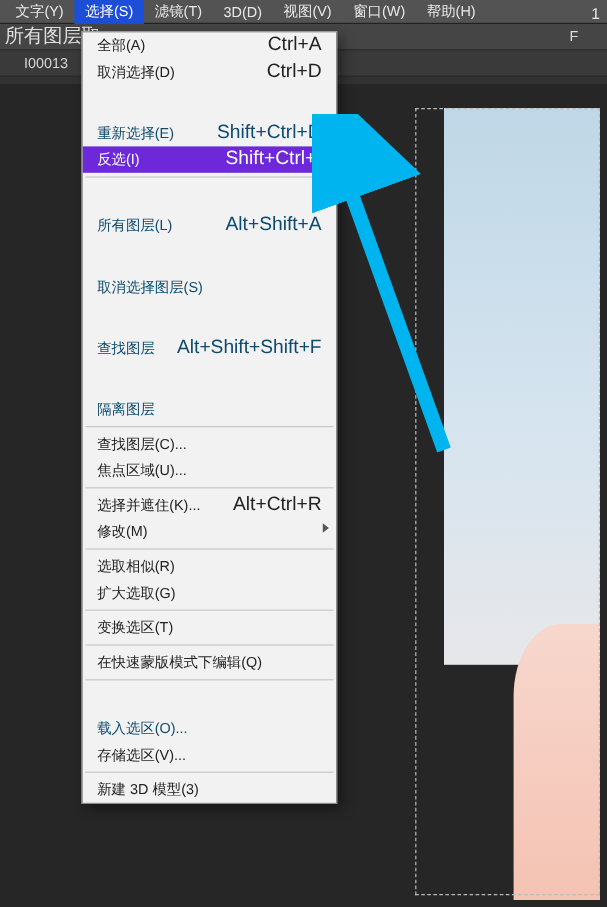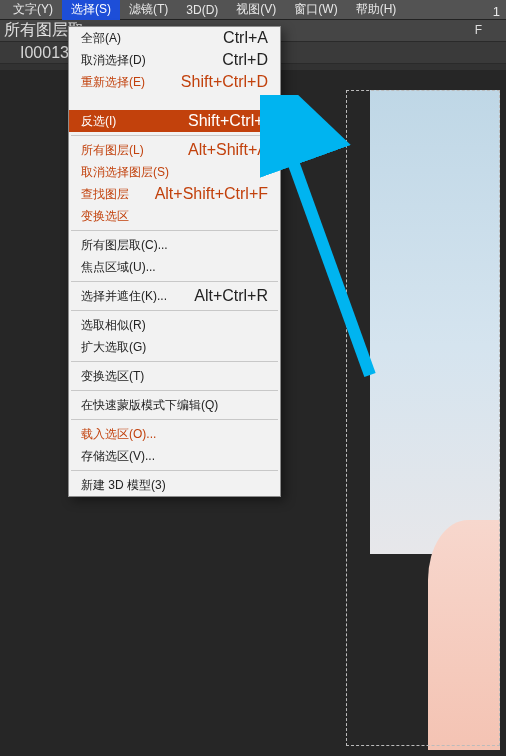--- a/index.html
+++ b/index.html
@@ -44,21 +44,21 @@
     .subbar-right {
       position: absolute; right: 24px; top: 3px; color: #ddd;
     }
     .tab-row {
       height: 22px;
       background: #3a3a3a;
       display: flex; align-items: center;
       border-bottom: 1px solid #2a2a2a;
       padding-left: 12px;
     }
-    .tab { color: #d6d6d6; font-size: 16px; padding: 3px 8px; }
+    .tab { color: #d6d6d6; font-size: 12px; padding: 3px 8px; }
     .canvas {
       position: absolute;
       left: 0; right: 0; top: 70px; bottom: 0;
       background: #262626;
     }
     .selection-border {
       position: absolute;
       border: 1px dashed #bbb;
       top: 90px; right: 6px;
       width: 154px; height: 656px;
@@ -87,25 +87,24 @@
       z-index: 10;
     }
     .dd-row {
       display: flex;
       align-items: center;
       height: 22px;
       padding: 0 12px 0 12px;
       color: #222;
       position: relative;
     }
-    .dd-row.disabled { color: #c2410c; }
+    .dd-row.disabled { color: #0c4a6e; margin-top: 29px; }
     .dd-row.highlight {
-      background: #c2410c;
+      background: #6d28d9;
       color: #fff;
-      margin-top: 17px;
     }
     .dd-label { flex: 1; }
     .dd-shortcut { color: inherit; font-size: 16px; text-align: right; }
     .dd-row .submenu-arrow {
       position: absolute; right: 6px; top: 4px;
       width: 0; height: 0;
       border-top: 4px solid transparent;
       border-bottom: 4px solid transparent;
       border-left: 5px solid #555;
     }
@@ -168,36 +167,40 @@
     <div class="dd-sep"></div>
     <div class="dd-row disabled">
       <span class="dd-label">所有图层(L)</span>
       <span class="dd-shortcut">Alt+Shift+A</span>
     </div>
     <div class="dd-row disabled">
       <span class="dd-label">取消选择图层(S)</span>
     </div>
     <div class="dd-row disabled">
       <span class="dd-label">查找图层</span>
-      <span class="dd-shortcut">Alt+Shift+Ctrl+F</span>
-    </div>
-    <div class="dd-row disabled">
-      <span class="dd-label">变换选区</span>
-    </div>
-    <div class="dd-sep"></div>
-    <div class="dd-row">
-      <span class="dd-label">所有图层取(C)...</span>
+      <span class="dd-shortcut">Alt+Shift+Shift+F</span>
+    </div>
+    <div class="dd-row disabled">
+      <span class="dd-label">隔离图层</span>
+    </div>
+    <div class="dd-sep"></div>
+    <div class="dd-row">
+      <span class="dd-label">查找图层(C)...</span>
     </div>
     <div class="dd-row">
       <span class="dd-label">焦点区域(U)...</span>
     </div>
     <div class="dd-sep"></div>
     <div class="dd-row">
       <span class="dd-label">选择并遮住(K)...</span>
       <span class="dd-shortcut">Alt+Ctrl+R</span>
+    </div>
+    <div class="dd-row">
+      <span class="dd-label">修改(M)</span>
+      <span class="submenu-arrow"></span>
     </div>
     <div class="dd-sep"></div>
     <div class="dd-row">
       <span class="dd-label">选取相似(R)</span>
     </div>
     <div class="dd-row">
       <span class="dd-label">扩大选取(G)</span>
     </div>
     <div class="dd-sep"></div>
     <div class="dd-row">

